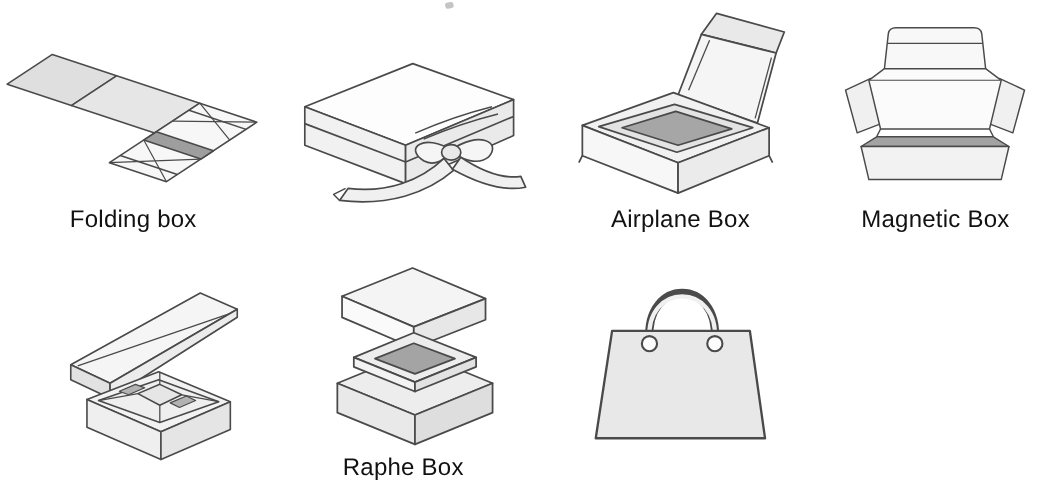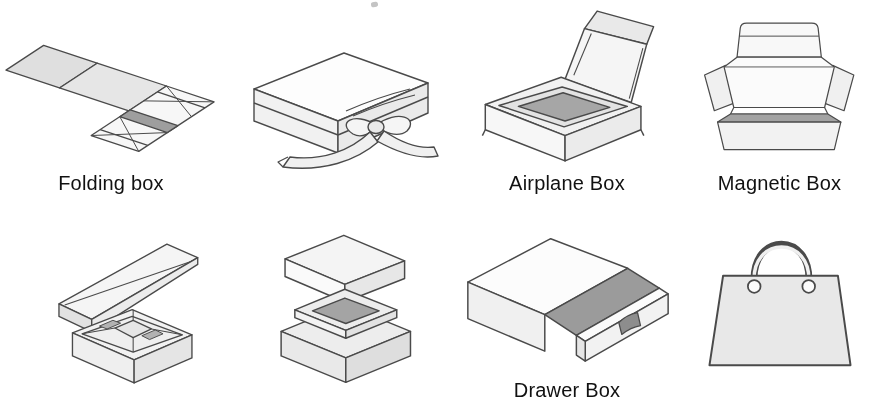--- a/index.html
+++ b/index.html
@@ -158,38 +158,23 @@
           <polygon points="44,116 110,89 176,116 110,143" fill="#ededed"></polygon>
           <polygon points="58,94 109,73 162,94 110,115" fill="#ededed"></polygon>
           <polygon points="76,95 109,82 144,95 110,108" fill="#a4a4a4"></polygon>
           <polygon points="58,94 110,115 110,123 58,102" fill="#f3f3f3"></polygon>
           <polygon points="110,115 162,94 162,102 110,123" fill="#e2e2e2"></polygon>
           <polygon points="44,116 110,143 110,168 44,141" fill="#e9e9e9"></polygon>
           <polygon points="110,143 176,116 176,141 110,168" fill="#dedede"></polygon>
         </g>
       </svg>
     </div>
+    <figcaption class="label">Raphe Box</figcaption>
   </figure>
 
-  <figure class="cell">
-    <div class="art">
-      <svg width="222" height="158" viewBox="0 0 225 160">
-        <g stroke="#4a4a4a" stroke-width="1.5" stroke-linejoin="round" fill="none">
-          <polygon points="12,72 96,28 174,58 90,105" fill="#fcfcfc"></polygon>
-          <polygon points="12,72 90,105 90,142 12,109" fill="#f0f0f0"></polygon>
-          <polygon points="90,105 174,58 206,78 122,126" fill="#9b9b9b"></polygon>
-          <polygon points="206,78 215,84 131,132 122,126" fill="#fbfbfb"></polygon>
-          <polygon points="131,132 215,84 215,104 131,152" fill="#f2f2f2"></polygon>
-          <polygon points="122,126 131,132 131,152 122,146" fill="#e6e6e6"></polygon>
-          <path d="M165,113 C170,108 178,104 184,103 L187,116 C181,117 173,121 168,125 Z" fill="#8d8d8d" stroke-width="1.3"></path>
-        </g>
-      </svg>
-    </div>
-    <figcaption class="label">Drawer Box</figcaption>
-  </figure>
 
   <figure class="cell">
     <div class="art">
       <svg width="180" height="166" viewBox="0 0 185 166">
         <g stroke-linejoin="round" stroke-linecap="round" fill="none">
           <path d="M66,64 C62,10 126,10 122,64" stroke="#4a4a4a" stroke-width="7"></path>
           <path d="M66,64 C62,14 126,14 122,64" stroke="#f0f0f0" stroke-width="3.6"></path>
           <path d="M34,56 L152,56 L165,148 L20,148 Z" fill="#e8e8e8" stroke="#4a4a4a" stroke-width="2"></path>
           <circle cx="66" cy="67" r="6.5" fill="#fcfcfc" stroke="#4a4a4a" stroke-width="1.8"></circle>
           <circle cx="122" cy="67" r="6.5" fill="#fcfcfc" stroke="#4a4a4a" stroke-width="1.8"></circle>

